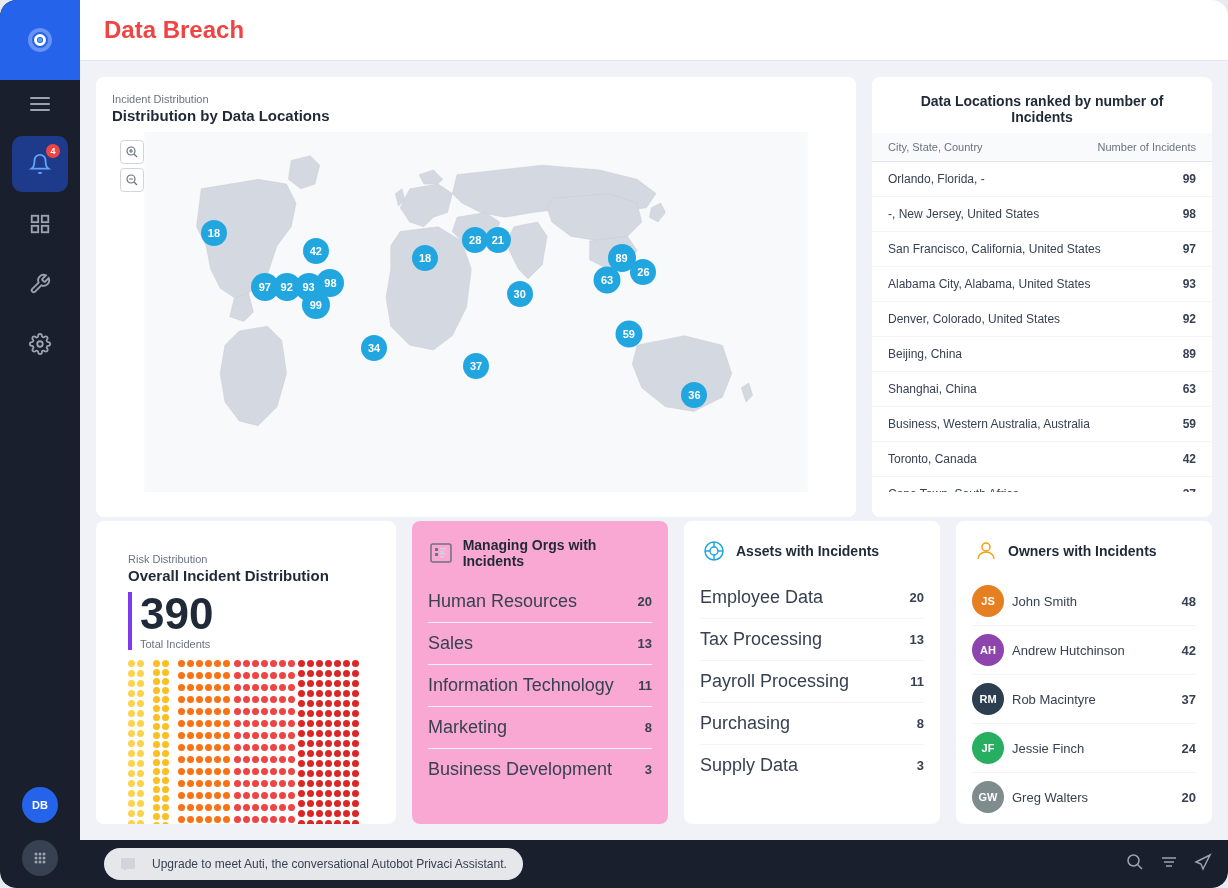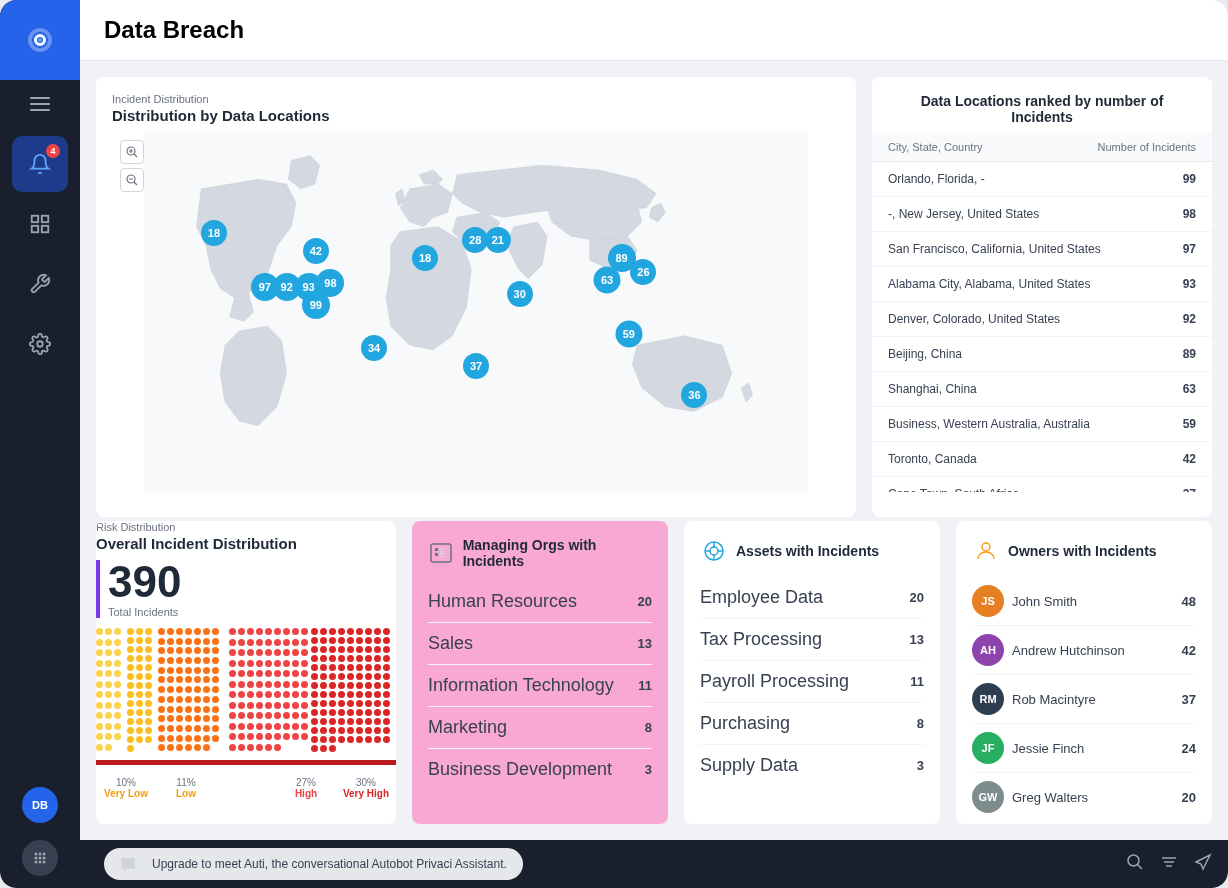--- a/index.html
+++ b/index.html
@@ -18,21 +18,21 @@
     .sidebar-item svg { width: 22px; height: 22px; }
     .sidebar-bottom { display: flex; flex-direction: column; align-items: center; gap: 17px; padding: 12px 0; }
     .sidebar-avatar { width: 36px; height: 36px; border-radius: 50%; background: #2563eb; display: flex; align-items: center; justify-content: center; color: white; font-size: 11px; font-weight: bold; cursor: pointer; }
     .sidebar-apps { width: 36px; height: 36px; border-radius: 50%; background: #374151; display: flex; align-items: center; justify-content: center; color: #9ca3af; cursor: pointer; }
 
     
     .main-content { flex: 1; display: flex; flex-direction: column; background: #f0f2f7; overflow: hidden; }
 
     
     .page-header { background: white; padding: 16px 24px 16px 24px; border-bottom: 1px solid #e5e7eb; flex-shrink: 0; }
-    .page-title { font-size: 24px; font-weight: 600; color: #000000; }
+    .page-title { font-size: 24px; font-weight: 600; color: #ef4444; }
 
     
     .content-area { flex: 1; padding: 16px; overflow: hidden; display: flex; flex-direction: column; gap: 4px; }
 
     
     .top-section { display: flex; gap: 16px; height: 440px; flex-shrink: 0; }
 
     .map-card { flex: 1; background: white; border-radius: 8px; padding: 16px; position: relative; overflow: hidden; }
     .card-subtitle { font-size: 11px; color: #6b7280; margin-bottom: 2px; }
     .card-title { font-size: 15px; font-weight: 600; color: #1f2937; margin-bottom: 8px; }
@@ -55,21 +55,21 @@
     .rankings-col-label { font-size: 11px; color: #6b7280; }
     .ranking-row { display: flex; justify-content: space-between; align-items: center; padding: 10px 16px; border-bottom: 1px solid #f3f4f6; }
     .ranking-row:last-child { border-bottom: none; }
     .ranking-location { font-size: 12px; color: #374151; }
     .ranking-count { font-size: 12px; font-weight: 600; color: #374151; }
 
     
     .bottom-section { display: flex; gap: 16px; flex: 1; min-height: 0; }
 
     
-    .risk-card { width: 300px; background: white; border-radius: 8px; padding: 0; flex-shrink: 0; overflow: hidden; }
+    .risk-card { width: 300px; background: white; border-radius: 8px; padding: 32px; flex-shrink: 0; overflow: hidden; }
 
     
     .orgs-card { flex: 1; background: #f9a8d4; border-radius: 8px; padding: 16px; overflow: hidden; }
     .card-header { display: flex; align-items: center; gap: 8px; margin-bottom: 12px; }
     .card-icon { width: 28px; height: 28px; display: flex; align-items: center; justify-content: center; }
 
     .list-item-row { display: flex; justify-content: space-between; align-items: center; padding: 10px 0; border-bottom: 1px solid #f3f4f6; }
     .list-item-row:last-child { border-bottom: none; }
     .list-item-name { font-size: 18px; color: #374151; }
     .list-item-count { font-size: 13px; font-weight: 600; color: #374151; }

